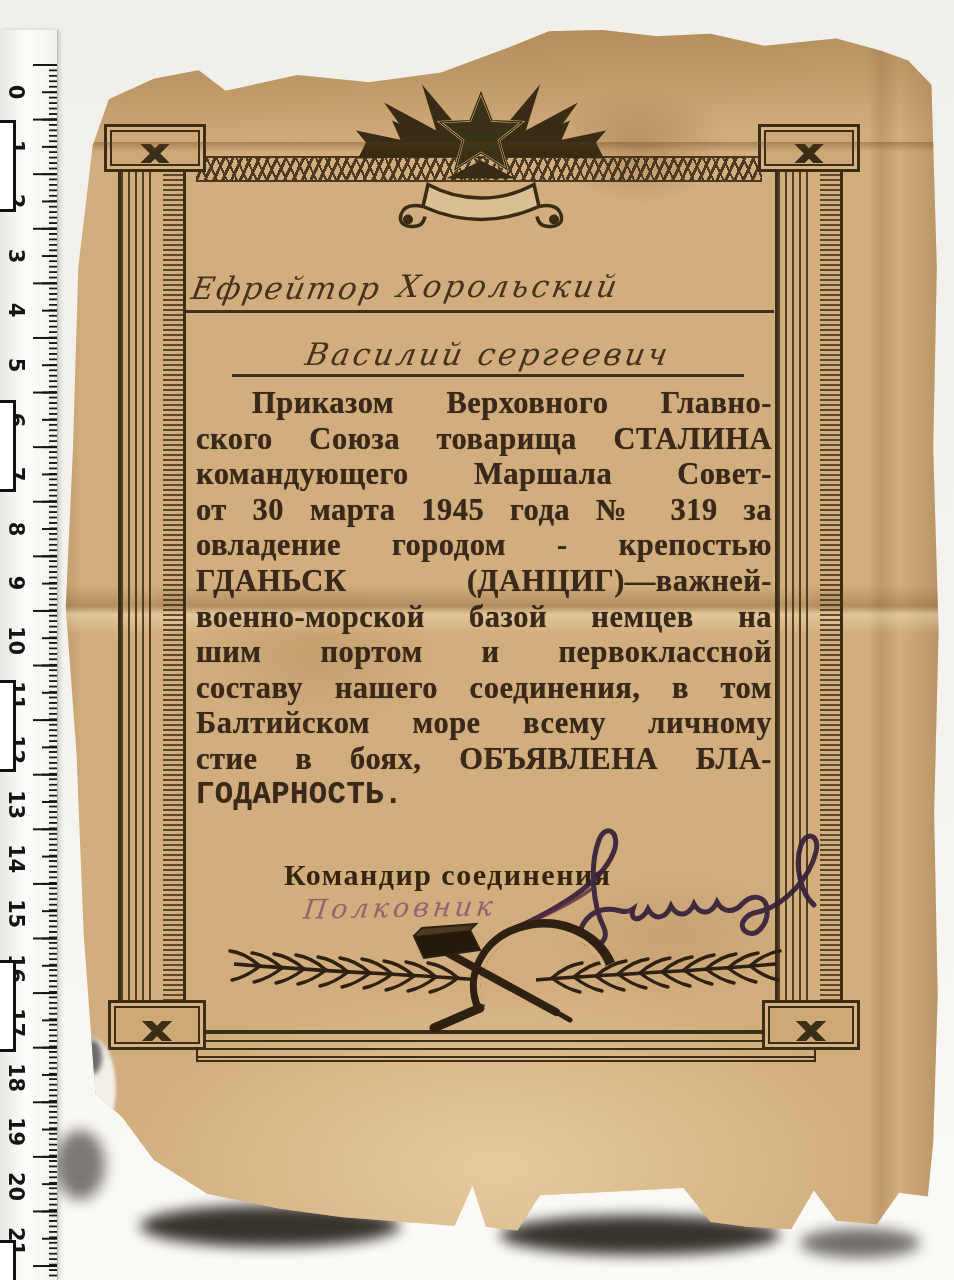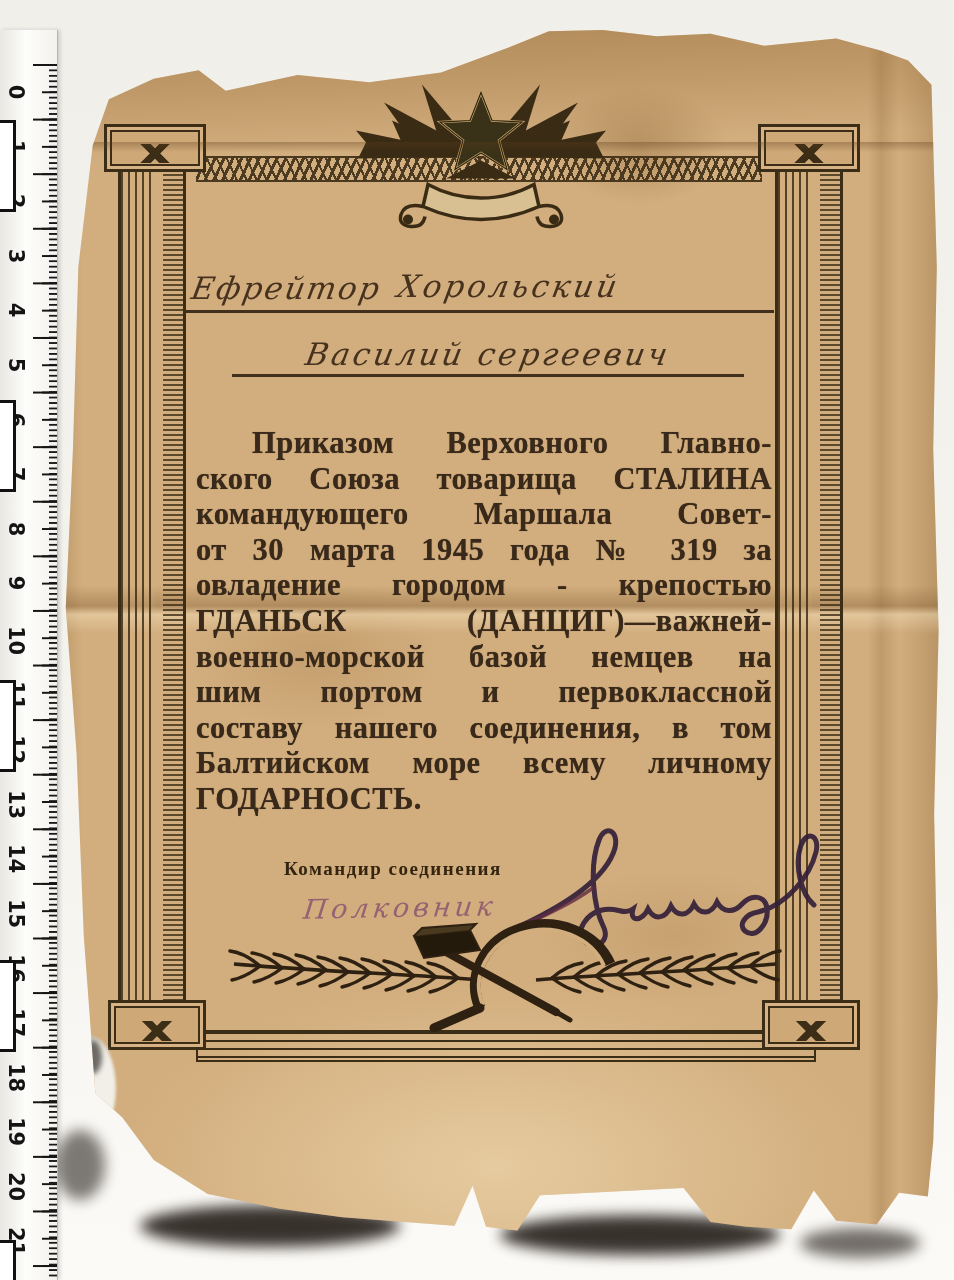--- a/index.html
+++ b/index.html
@@ -56,25 +56,25 @@
   .hand{font-family:"DejaVu Serif",serif;font-style:italic;color:#46321f;transform:skewX(-10deg);}
   .hand-line1{position:absolute;left:140px;top:238px;width:588px;height:48px;border-bottom:3px solid #41301d;}
   .hand-line1 .w1{position:absolute;left:6px;bottom:4px;font-size:31px;letter-spacing:2px;}
   .hand-line1 .w2{position:absolute;left:212px;bottom:6px;font-size:31px;letter-spacing:3px;}
   .hand-line2{position:absolute;left:186px;top:304px;width:512px;height:46px;border-bottom:3px solid #41301d;text-align:center;}
   .hand-line2 .w1{position:relative;top:8px;font-size:31px;letter-spacing:3px;display:inline-block;}
 
   
   .decree{position:absolute;left:150px;top:362px;width:576px;color:#38291a;font-size:30.5px;line-height:35.6px;font-weight:bold;letter-spacing:.5px;text-shadow:0 0 .7px rgba(58,41,24,.8);}
   .decree .ln{text-align:justify;text-align-last:justify;white-space:nowrap0;}
-  .decree .ln.first{text-indent:56px;margin-top:40px;}
-  .decree .ln.last{text-align-last:left;}
-
-  
-  .cmd-title{position:absolute;left:238px;top:834px;font-size:19px;font-weight:bold;color:#33250f;letter-spacing:1.5px;}
+  .decree .ln.first{text-indent:56px;}
+  .decree .ln.last{text-align-last:left;font-family:Liberation Mono, monospace;}
+
+  
+  .cmd-title{position:absolute;left:238px;top:834px;font-size:30px;font-weight:bold;color:#33250f;letter-spacing:1.5px;}
   .cmd-rank{position:absolute;left:258px;top:868px;font-family:"DejaVu Serif",serif;font-style:italic;font-size:27px;color:#8a5570;letter-spacing:4px;transform:skewX(-8deg) rotate(-1deg);opacity:.85;}
   .signature{position:absolute;left:455px;top:782px;width:345px;height:170px;}
 
   
   .emblem-bottom{position:absolute;left:172px;top:884px;width:574px;height:124px;}
 
   
   .torn-hole{position:absolute;left:22px;top:1012px;width:48px;height:100px;background:#f2efe8;border-radius:45% 55% 50% 50%;filter:blur(1.5px);box-shadow:inset 2px 2px 4px rgba(120,90,50,.4);}
   .torn-hole::before{content:"";position:absolute;left:16px;top:4px;width:18px;height:34px;background:#6d6a66;border-radius:50%;filter:blur(2px);}
 
@@ -142,20 +142,21 @@
       <div class="ln first">Приказом Верховного Главно-</div>
       <div class="ln">ского Союза товарища СТАЛИНА</div>
       <div class="ln">командующего Маршала Совет-</div>
       <div class="ln">от 30 марта 1945 года № 319 за</div>
       <div class="ln">овладение городом - крепостью</div>
       <div class="ln">ГДАНЬСК (ДАНЦИГ)—важней-</div>
       <div class="ln">военно-морской базой немцев на</div>
       <div class="ln">шим портом и первоклассной</div>
       <div class="ln">составу нашего соединения, в том</div>
       <div class="ln">Балтийском море всему личному</div>
+      <div class="ln">стие в боях, ОБЪЯВЛЕНА БЛА-</div>
       <div class="ln last">ГОДАРНОСТЬ.</div>
     </div>
 
     <div class="cmd-title">Командир соединения</div>
     <div class="cmd-rank">Полковник</div>
 
     <svg class="signature" viewBox="0 0 345 170">
       <path d="M6,126 C70,98 106,70 114,42 C118,24 104,18 98,34 C88,60 92,100 103,122 C109,135 94,146 83,135 C74,125 85,108 101,104 C116,100 122,110 132,103 C128,116 141,116 147,103 C153,114 164,114 170,100 C176,111 187,111 193,98 C199,109 210,109 216,96 C222,107 233,107 241,98 C251,87 264,90 266,102 C268,117 255,134 244,125 C237,119 244,108 257,106 C286,99 309,70 315,46 C319,29 306,24 300,39 C293,59 300,88 313,99" fill="none" stroke="#34203a" stroke-width="5" stroke-linecap="round" opacity="0.92"></path>
       <path d="M6,126 C40,112 70,98 92,82" fill="none" stroke="#5e2c44" stroke-width="3.5" stroke-linecap="round" opacity="0.8"></path>
     </svg>

